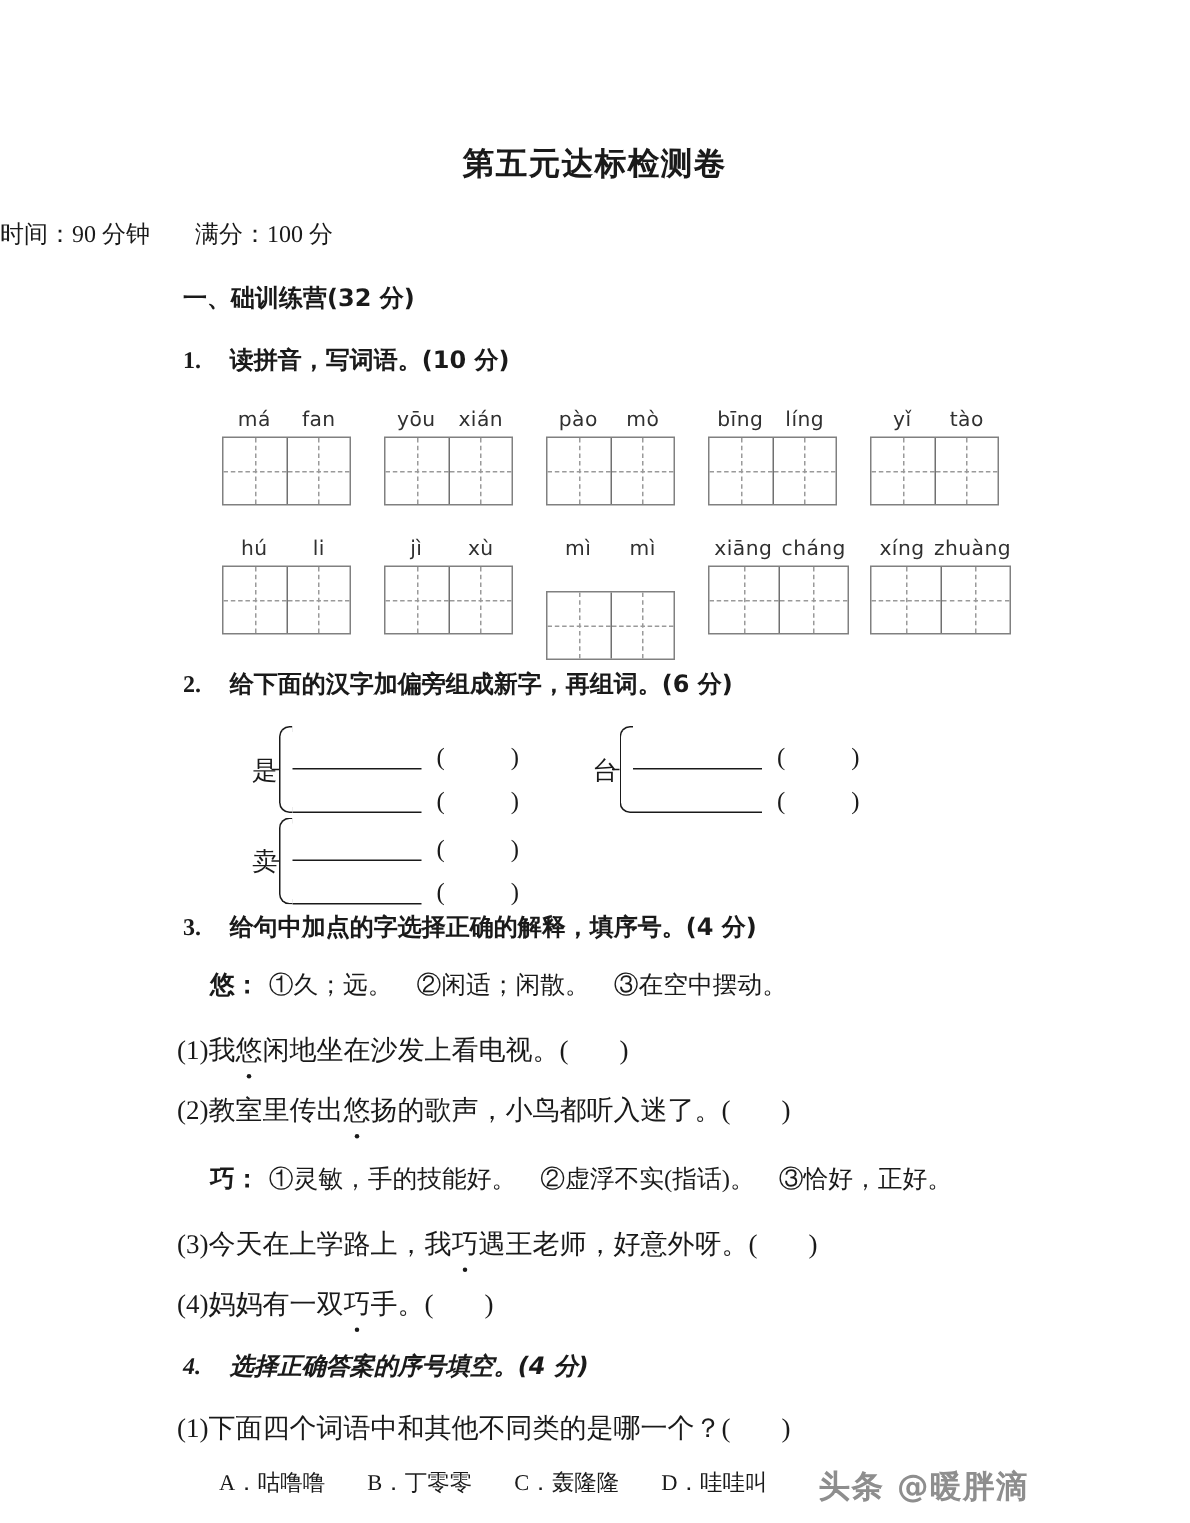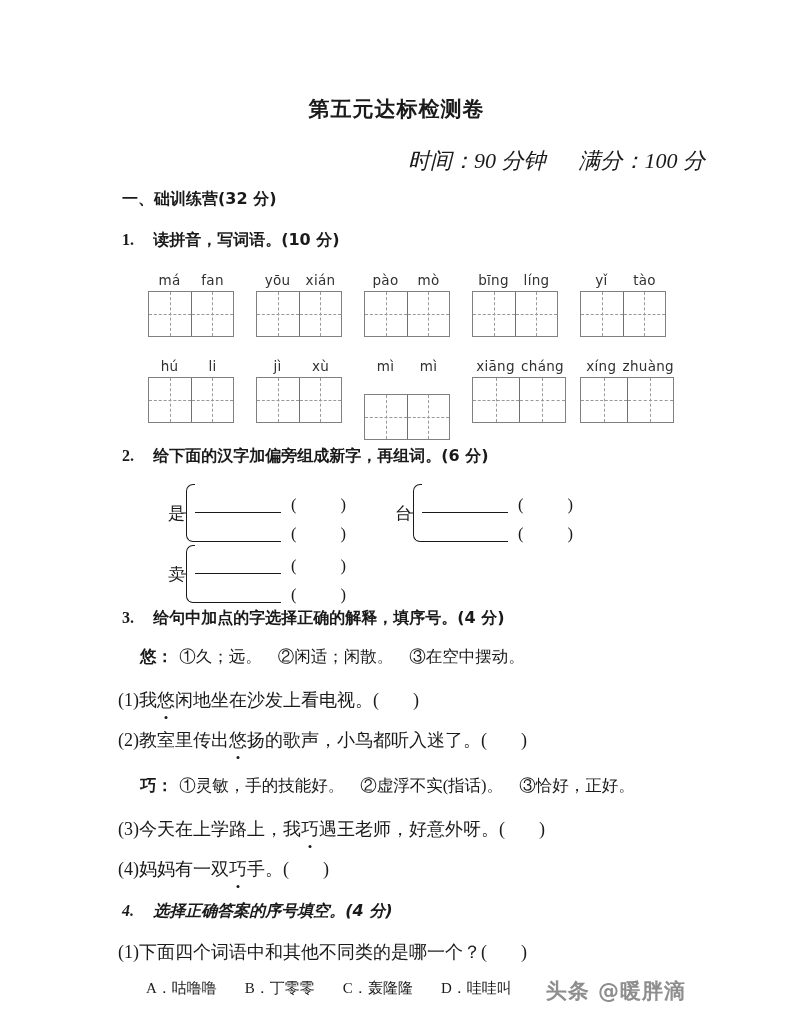--- a/index.html
+++ b/index.html
@@ -32,23 +32,22 @@
     font-size: 21px;
     font-weight: bold;
     letter-spacing: 1px;
     font-family: "DejaVu Sans", "Liberation Sans", sans-serif;
   }
   .meta {
     position: absolute;
     top: 146px;
     left: 0;
     width: 705px;
-    text-align: right;
-    font-size: 22px;
-    font-style: italic;
+    text-align: left;
+    font-size: 16px;
   }
   .meta .gap { display: inline-block; width: 22px; }
 
   
   .blk {
     position: absolute;
     font-size: 16.5px;
     line-height: 1.5;
     white-space: nowrap;
   }

